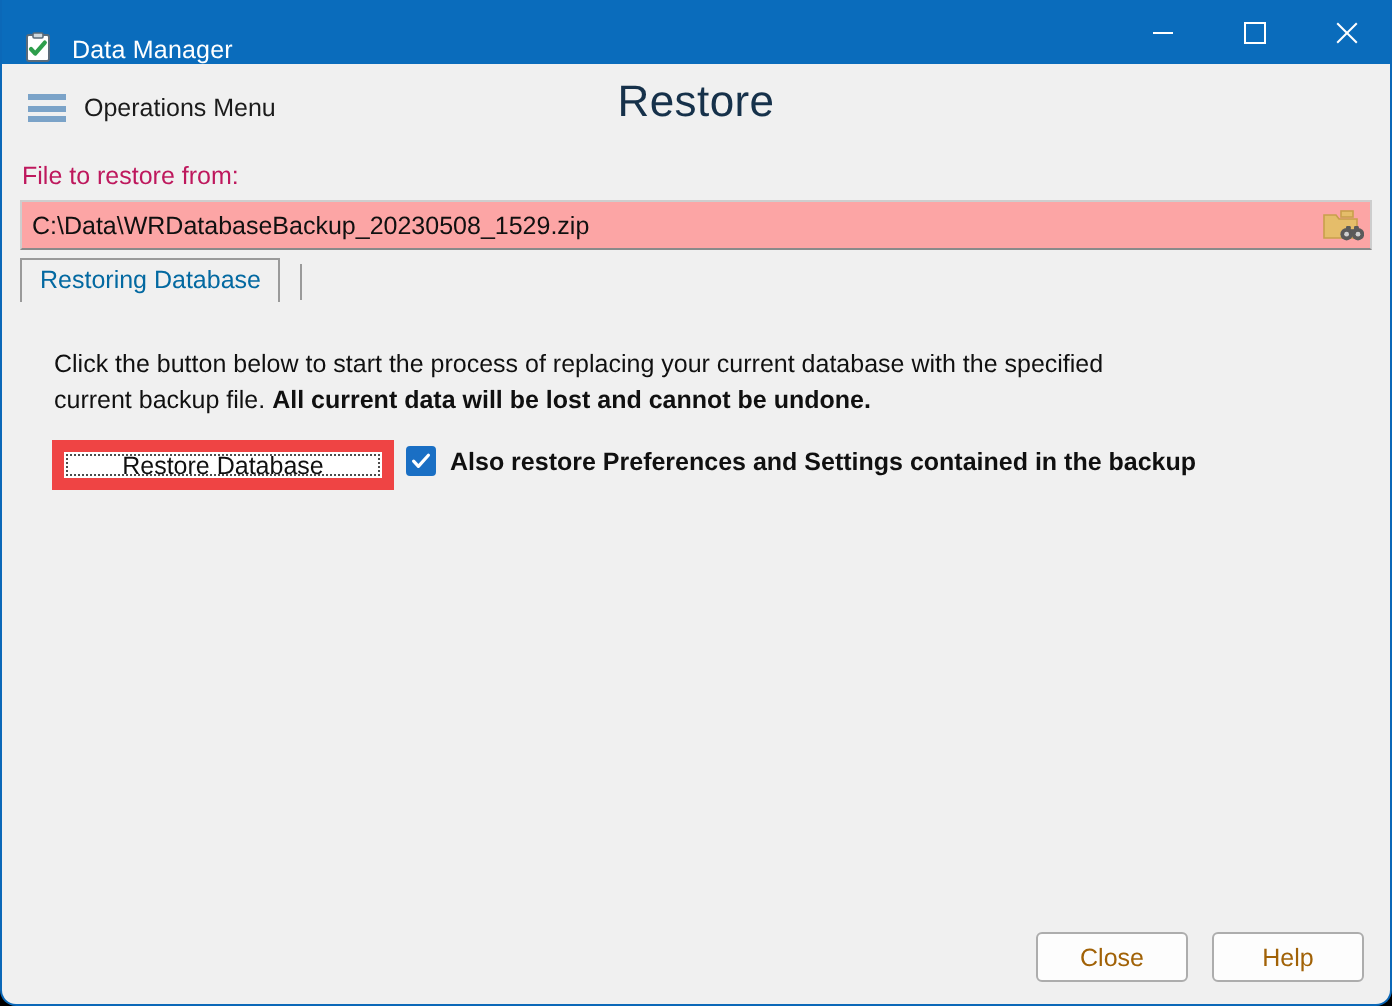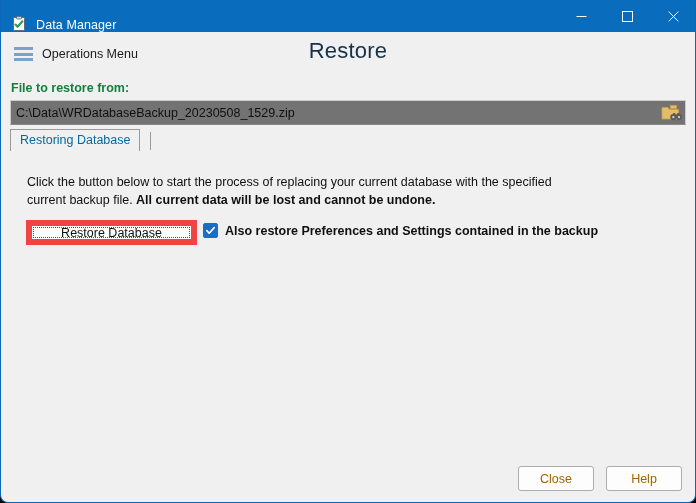--- a/index.html
+++ b/index.html
@@ -113,30 +113,30 @@
     color: #16314a;
     letter-spacing: 0.2px;
   }
 
   
   .file-label {
     position: absolute;
     left: 10px;
     top: 81px;
     font-size: 12.5px;
-    color: #15803d;
-    font-weight: bold;
+    color: #be185d;
+    font-weight: normal;
   }
   .file-input-wrap {
     position: absolute;
     left: 9px;
     top: 100px;
     width: 676px;
     height: 25px;
-    background: #737373;
+    background: #fca5a5;
     border: 1px solid #cdcdcd;
     border-bottom: 1px solid #8a8a8a;
     box-sizing: border-box;
     display: flex;
     align-items: center;
   }
   .file-input-value {
     font-size: 12.5px;
     color: #101010;
     padding-left: 5px;

